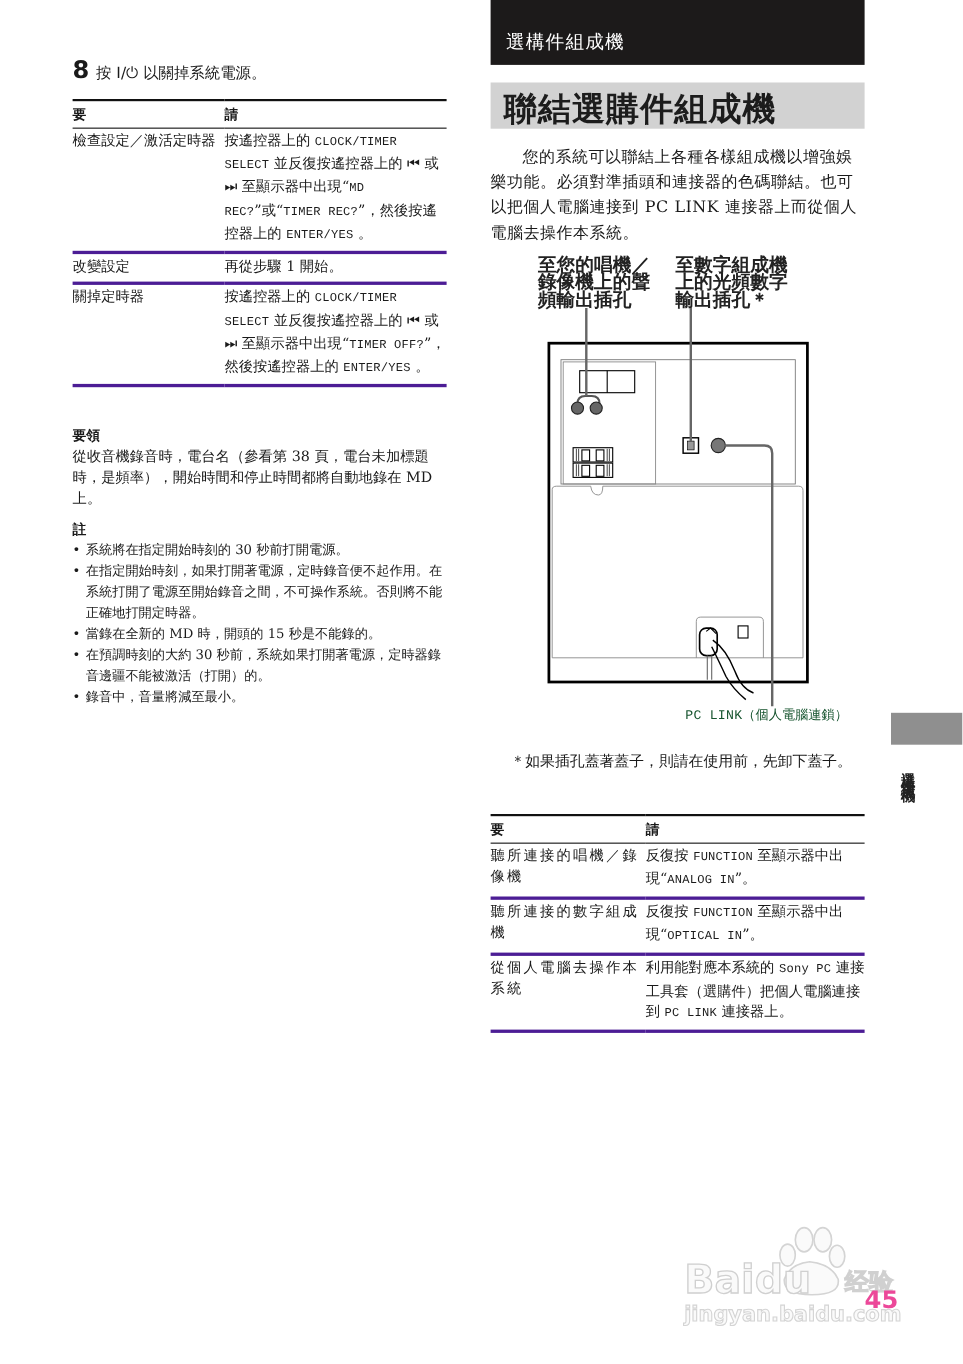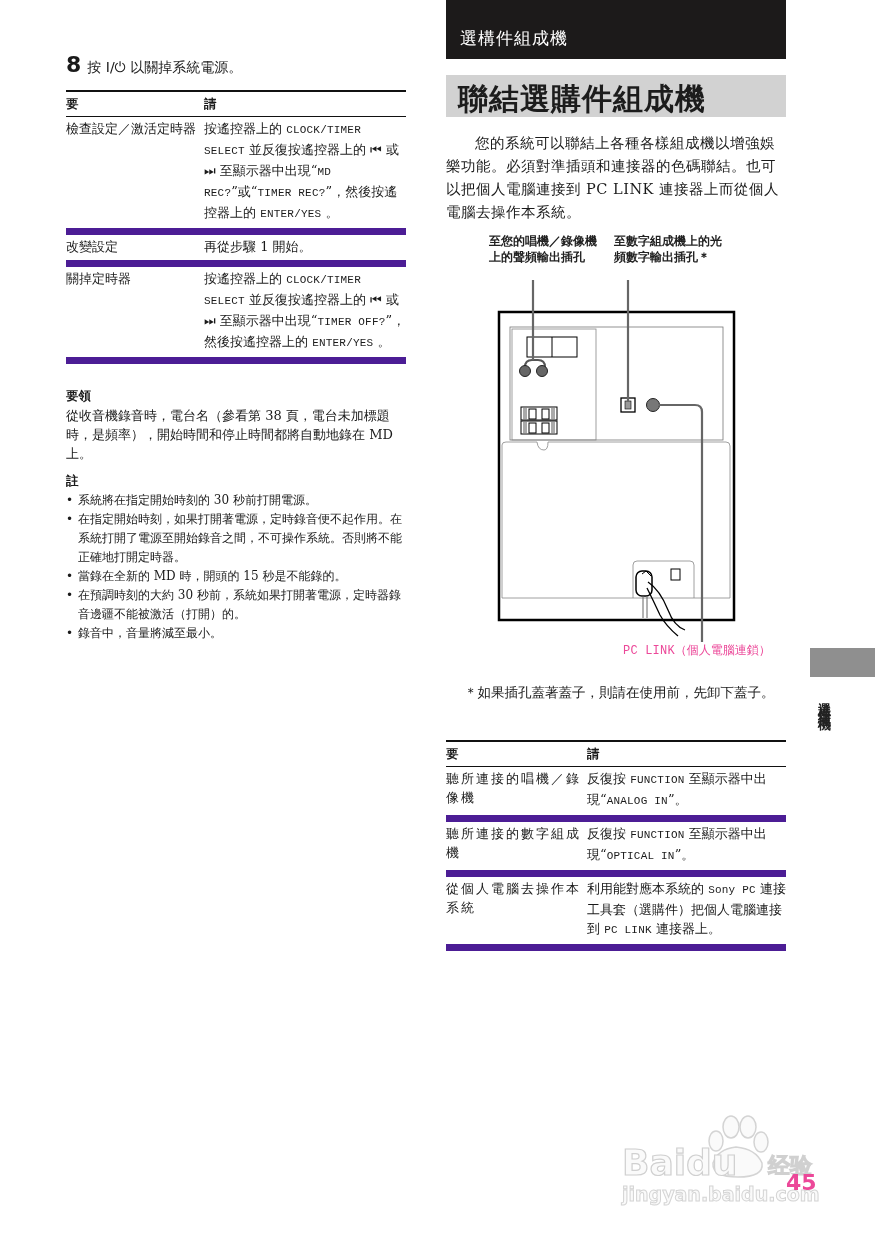--- a/index.html
+++ b/index.html
@@ -13,21 +13,21 @@
   .mono { font-family: "Liberation Mono", "DejaVu Sans Mono", monospace; font-size: 11px; letter-spacing: 0.2px; }
 
   
   #step { left: 66px; top: 52px; font-size: 15px; display: flex; align-items: baseline; gap: 6px; }
   #step .num { font-family: "DejaVu Sans", sans-serif; font-weight: bold; font-size: 22px; }
   #step .txt { font-family: "DejaVu Sans", sans-serif; font-size: 14px; }
 
   
   table.t { border-collapse: collapse; font-size: 13px; line-height: 19px; }
   table.t th { text-align: left; font-family: "DejaVu Sans", sans-serif; font-weight: bold; font-size: 12.5px; padding: 2px 0 3px 0; border-top: 2px solid #111; border-bottom: 1px solid #111; }
-  table.t td { vertical-align: top; padding: 2px 0 4px 0; border-bottom: 7px solid #4c1d95; }
+  table.t td { vertical-align: top; padding: 2px 0 4px 0; border-bottom: 3px solid #4c1d95; }
   #table1 { left: 66px; top: 90px; width: 340px; }
   #table1 td.c1, #table1 th.c1 { width: 138px; }
   #table2 { left: 446px; top: 740px; width: 340px; }
   #table2 td.c1, #table2 th.c1 { width: 141px; }
   #table2 td.c1 { letter-spacing: 2px; }
 
   
   .subhead { font-family: "DejaVu Sans", sans-serif; font-weight: bold; font-size: 12.5px; text-align: right; }
   #tip-head { left: 66px; top: 388px; }
   #tip-body { left: 66px; top: 406px; width: 342px; font-size: 13px; line-height: 19px; }
@@ -37,25 +37,25 @@
   #notes li::before { content: "•"; position: absolute; left: 0; top: 0; font-family: "DejaVu Sans", sans-serif; }
 
   
   #section-bar { left: 446px; top: 0px; width: 340px; height: 59px; background: #1c1a1a; }
   #section-title { left: 460px; top: 27px; color: #ffffff; font-family: "DejaVu Sans", sans-serif; font-size: 17px; letter-spacing: 1px; }
   #page-title-bar { left: 446px; top: 75px; width: 340px; height: 42px; background: #d2d2d2; }
   #page-title { left: 458px; top: 79px; font-family: "DejaVu Sans", sans-serif; font-weight: bold; font-size: 30px; letter-spacing: 1px; color: #1c1c1c; }
   #intro { left: 446px; top: 132px; width: 342px; font-size: 14.5px; line-height: 23px; text-indent: 29px; letter-spacing: 0.5px; }
 
   
-  .callout { font-family: "DejaVu Sans", sans-serif; font-size: 12px; line-height: 16px; font-weight: bold; color: #222; }
+  .callout { font-family: "DejaVu Sans", sans-serif; font-size: 17px; line-height: 16px; font-weight: bold; color: #222; }
   #callout-left { left: 489px; top: 233px; width: 110px; }
   #callout-right { left: 614px; top: 233px; width: 115px; }
   #diagram { left: 490px; top: 280px; }
-  #pc-link-label { left: 623px; top: 642px; font-size: 12px; color: #ec4899; }
+  #pc-link-label { left: 623px; top: 642px; font-size: 12px; color: #14532d; }
   #pc-link-label .mono { font-size: 12px; }
 
   #footnote { left: 464px; top: 683px; width: 342px; font-size: 13.5px; line-height: 19px; padding-left: 10px; text-indent: -10px; }
 
   
   #side-tab { left: 810px; top: 648px; width: 65px; height: 29px; background: #8f8f8f; }
   #side-label { left: 815px; top: 692px; writing-mode: vertical-rl; font-family: "DejaVu Sans", sans-serif; font-weight: bold; font-size: 13px; letter-spacing: 3px; color: #222; }
 
   
   #watermark { left: 618px; top: 1105px; width: 220px; height: 110px; }

